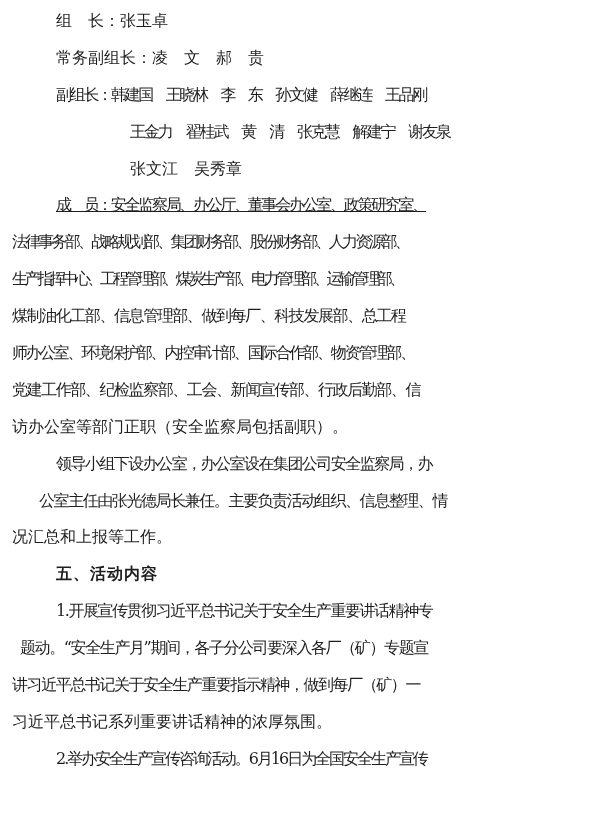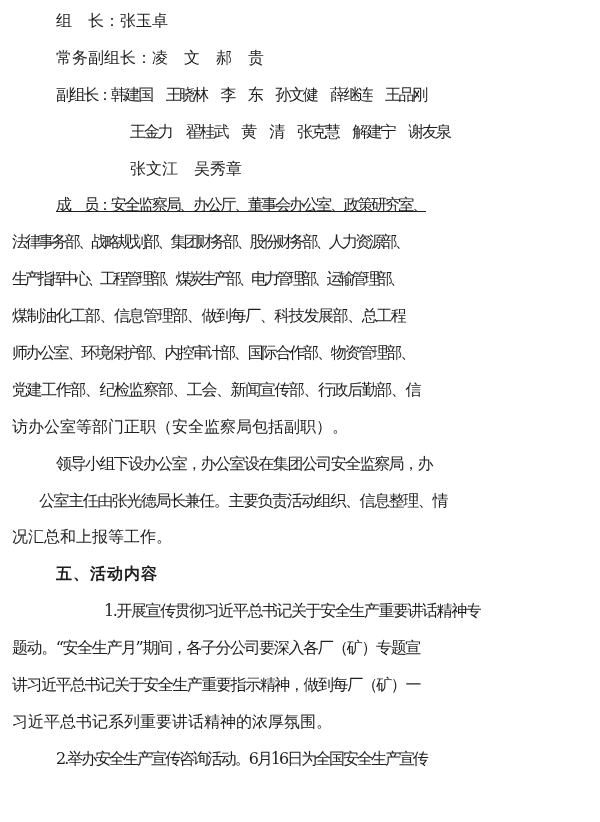--- a/index.html
+++ b/index.html
@@ -43,18 +43,18 @@
   <div class="line full"><span style="letter-spacing: -2.8px;">法律事务部、战略规划部、集团财务部、股份财务部、人力资源部、</span></div>
   <div class="line full"><span style="letter-spacing: -3.41935px;">生产指挥中心、工程管理部、煤炭生产部、电力管理部、运输管理部、</span></div>
   <div class="line full"><span style="letter-spacing: -1.42857px;">煤制油化工部、信息管理部、做到每厂、科技发展部、总工程</span></div>
   <div class="line full"><span style="letter-spacing: -2.13793px;">师办公室、环境保护部、内控审计部、国际合作部、物资管理部、</span></div>
   <div class="line full"><span style="letter-spacing: -1.42857px;">党建工作部、纪检监察部、工会、新闻宣传部、行政后勤部、信</span></div>
   <div class="line"><span>访办公室等部门正职（安全监察局包括副职）。</span></div>
   <div class="line indent full"><span style="letter-spacing: -1.53846px;">领导小组下设办公室，办公室设在集团公司安全监察局，办</span></div>
   <div class="line full"><span style="letter-spacing: -1.42857px; margin-left: 27px;">公室主任由张光德局长兼任。主要负责活动组织、信息整理、情</span></div>
   <div class="line"><span>况汇总和上报等工作。</span></div>
   <div class="line indent bold"><span>五、活动内容</span></div>
-  <div class="line indent full"><span style="letter-spacing: -1.44444px; margin-left: 48px;">1.开展宣传贯彻习近平总书记关于安全生产重要讲话精神专</span></div>
-  <div class="line full"><span style="letter-spacing: -1.39655px;">题动。“安全生产月”期间，各子分公司要深入各厂（矿）专题宣</span></div>
+  <div class="line indent full"><span style="letter-spacing: -1.44444px;">1.开展宣传贯彻习近平总书记关于安全生产重要讲话精神专</span></div>
+  <div class="line full"><span style="letter-spacing: -1.39655px; margin-left: 8px;">题动。“安全生产月”期间，各子分公司要深入各厂（矿）专题宣</span></div>
   <div class="line full"><span style="letter-spacing: -1.42857px;">讲习近平总书记关于安全生产重要指示精神，做到每厂（矿）一</span></div>
   <div class="line"><span>习近平总书记系列重要讲话精神的浓厚氛围。</span></div>
   <div class="line indent full"><span style="letter-spacing: -2.03394px;">2.举办安全生产宣传咨询活动。6月16日为全国安全生产宣传</span></div>
 </div>
 
 </body></html>

